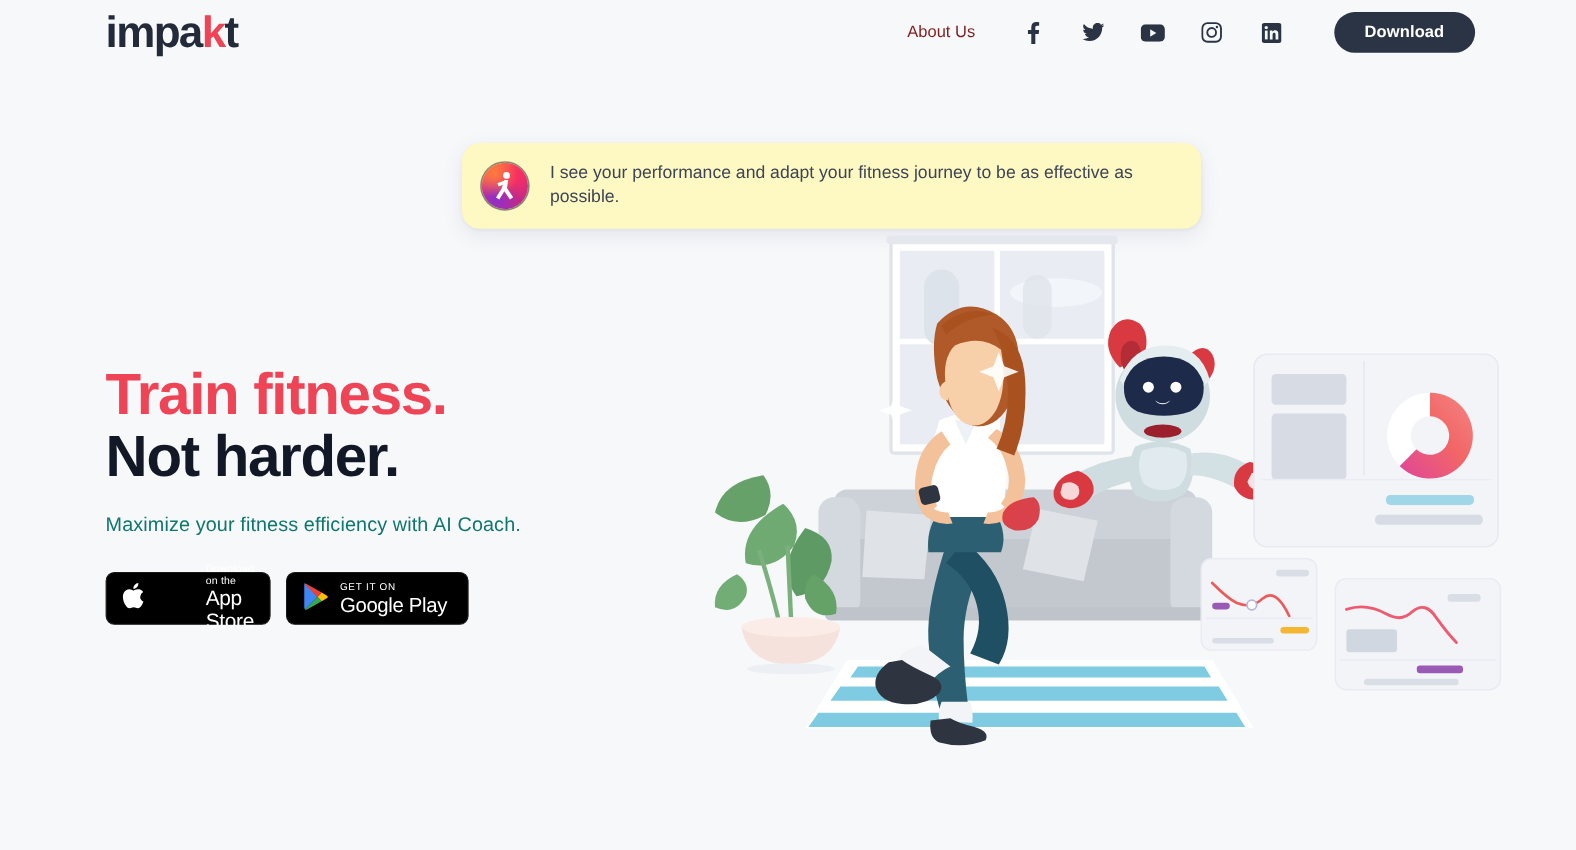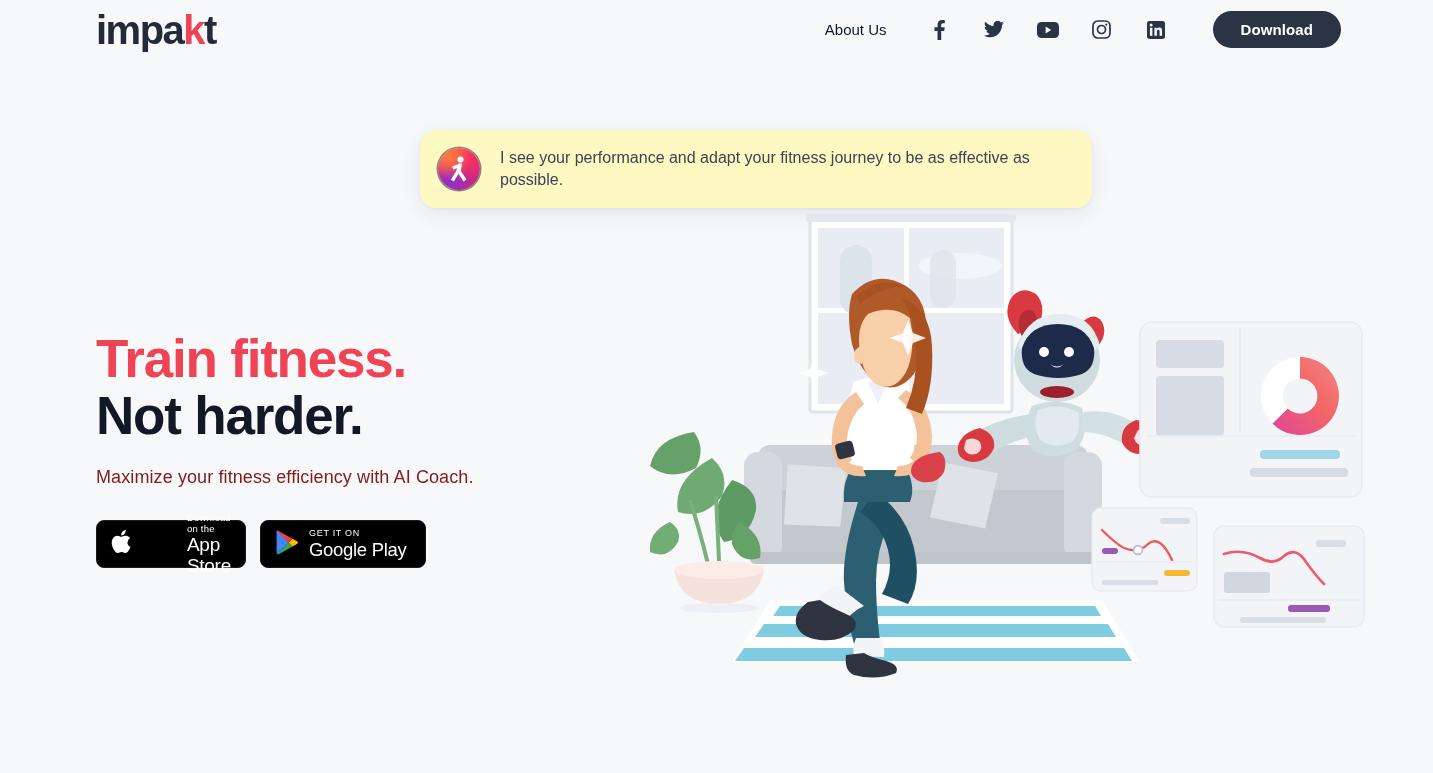--- a/index.html
+++ b/index.html
@@ -18,21 +18,21 @@
   }
   .logo {
     position: absolute; left: 96px; top: 8px;
     font-size: 40px; font-weight: 700; letter-spacing: -1.5px;
     color: #232b3b; line-height: 44px; user-select: none;
   }
   .logo .k { color: #ef4455; font-weight: 700; }
 
   .nav { position: absolute; right: 92px; top: 11px; display: flex; align-items: center; }
   .nav-link {
-    font-size: 15px; color: #0f172a; text-decoration: none;
+    font-size: 15px; color: #7f1d1d; text-decoration: none;
     margin-right: 36px; line-height: 36px;
   }
   .social {
     width: 34px; height: 36px; display: flex; align-items: center; justify-content: center;
     margin-right: 20px; cursor: pointer;
   }
   .social svg { display: block; }
   .download-btn {
     margin-left: 20px;
     background: #2b3445; color: #ffffff;
@@ -69,21 +69,21 @@
   }
 
   
   .hero-left { position: absolute; left: 96px; top: 330px; width: 520px; }
   .headline {
     font-size: 53px; font-weight: 700; letter-spacing: -1.2px; line-height: 57px;
   }
   .headline .l1 { color: #ef4455; display: block; }
   .headline .l2 { color: #121826; display: block; }
   .subhead {
-    margin-top: 23px; font-size: 18px; color: #7f1d1d; letter-spacing: .1px;
+    margin-top: 23px; font-size: 18px; color: #0f766e; letter-spacing: .1px;
   }
   .store-badges { margin-top: 32px; display: flex; }
 
   .badge {
     background: #000; border-radius: 8px; cursor: pointer;
     display: flex; align-items: center; height: 48px;
     border: 1px solid #1a1a1a;
   }
   .badge-apple { width: 150px; padding: 0 12px 0 13px; gap: 44px; }
   .badge-google { width: 166px; padding: 0 12px 0 13px; margin-left: 14px; }

